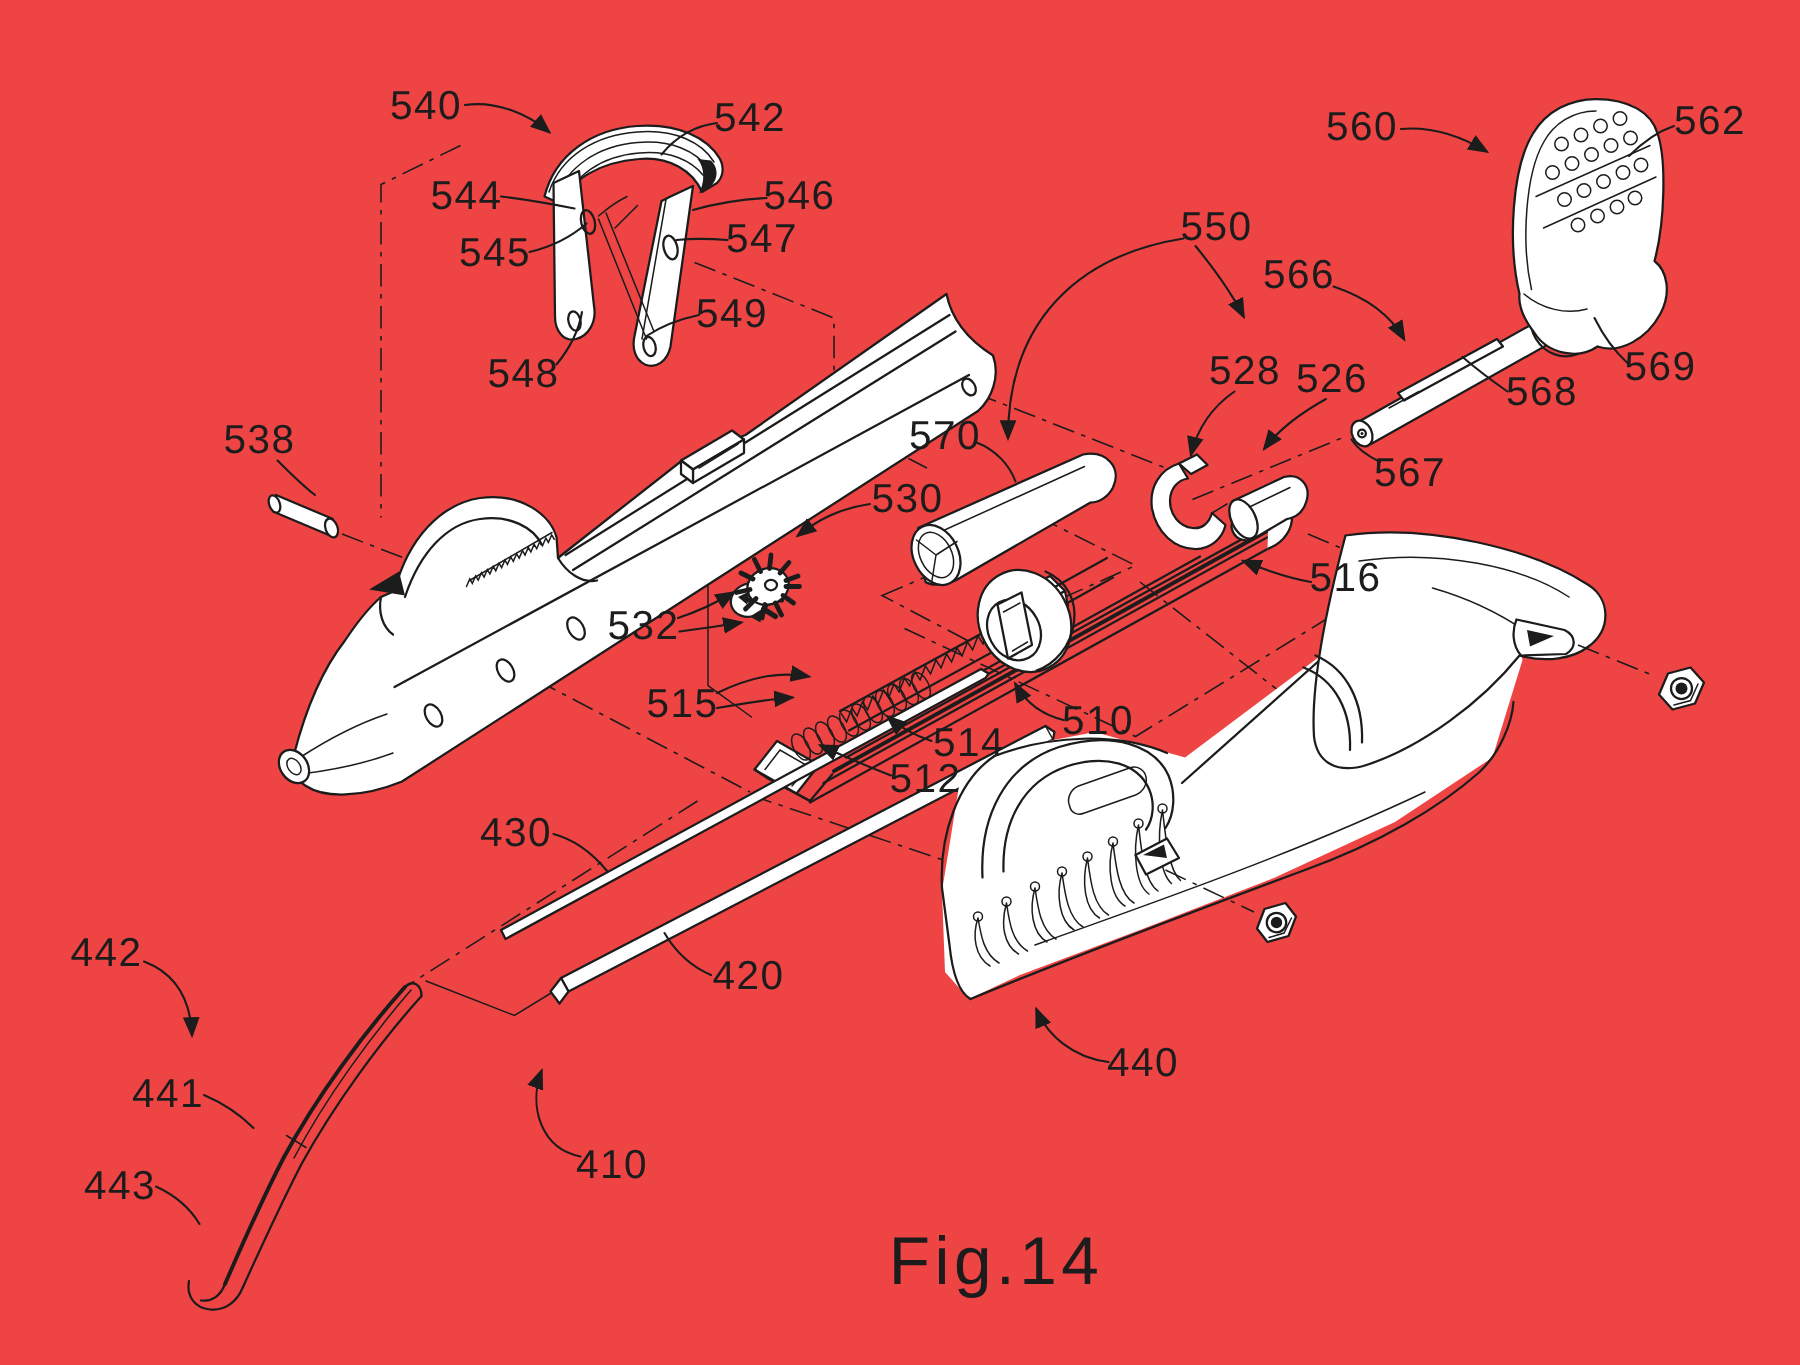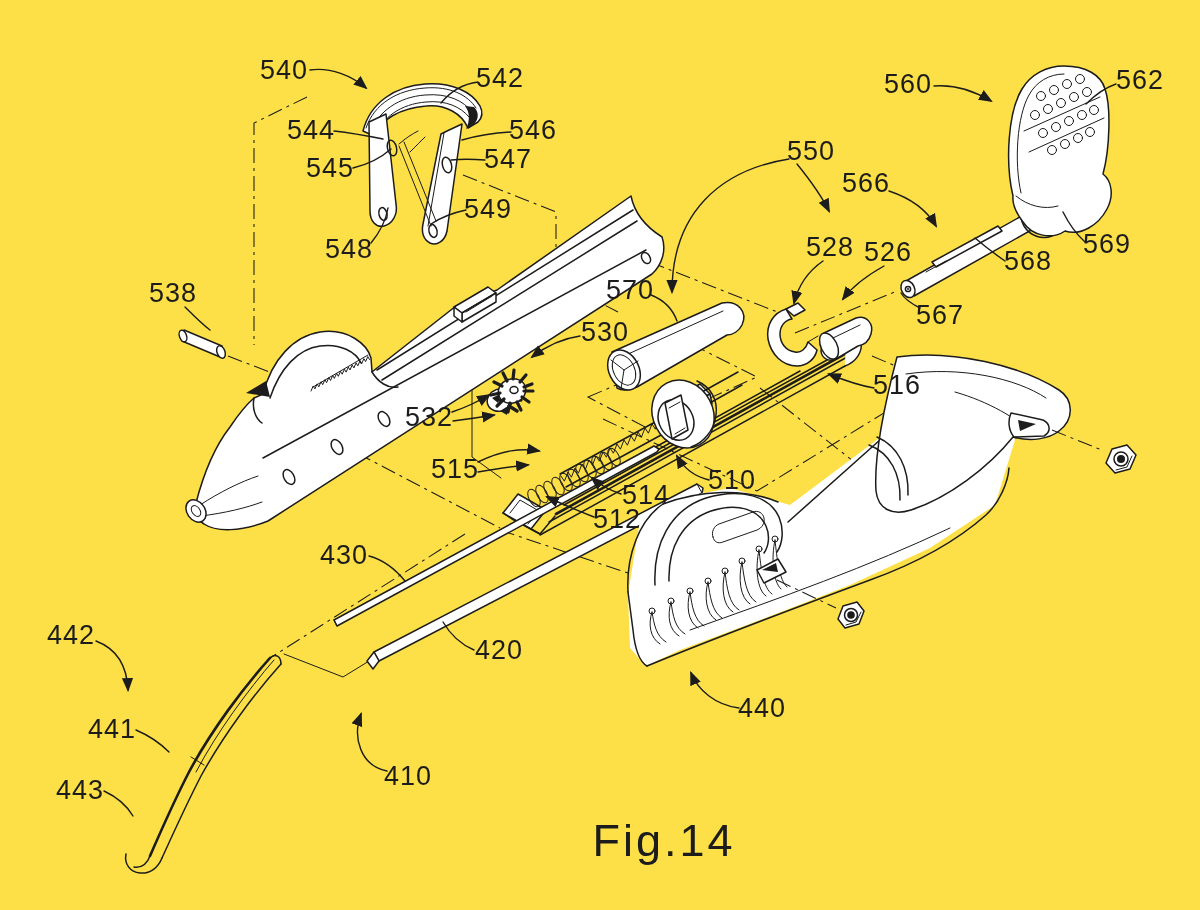--- a/index.html
+++ b/index.html
@@ -1,16 +1,16 @@
 <!DOCTYPE html>
 <html><head>
 <meta charset="utf-8">
 <style>
   html,body{margin:0;padding:0;background:#ffffff;}
-  .page{width:1200px;height:910px;background:#fde047;position:relative;overflow:hidden;}
+  .page{width:1200px;height:910px;background:#ef4444;position:relative;overflow:hidden;}
   svg{display:block;}
   .s{stroke:#1c1c1c;stroke-width:1.5;fill:none;stroke-linecap:round;stroke-linejoin:round;}
   .s2{stroke:#1c1c1c;stroke-width:2.6;fill:none;stroke-linecap:round;stroke-linejoin:round;}
   .sw{stroke:#1c1c1c;stroke-width:1.5;fill:#ffffff;stroke-linejoin:round;}
   .t{stroke:#1c1c1c;stroke-width:1;fill:none;stroke-linecap:round;}
   .k{fill:#1c1c1c;stroke:none;}
   .cl{stroke:#1c1c1c;stroke-width:1.05;fill:none;stroke-dasharray:15 5 3 5;}
   .ld{stroke:#1c1c1c;stroke-width:1.4;fill:none;stroke-linecap:round;}
   .ref-label{font-family:"Liberation Sans","DejaVu Sans",sans-serif;font-size:27px;fill:#1c1c1c;text-anchor:middle;dominant-baseline:middle;letter-spacing:1px;}
   .fig-title{font-family:"Liberation Sans","DejaVu Sans",sans-serif;font-size:45px;fill:#1c1c1c;text-anchor:middle;letter-spacing:3px;}

